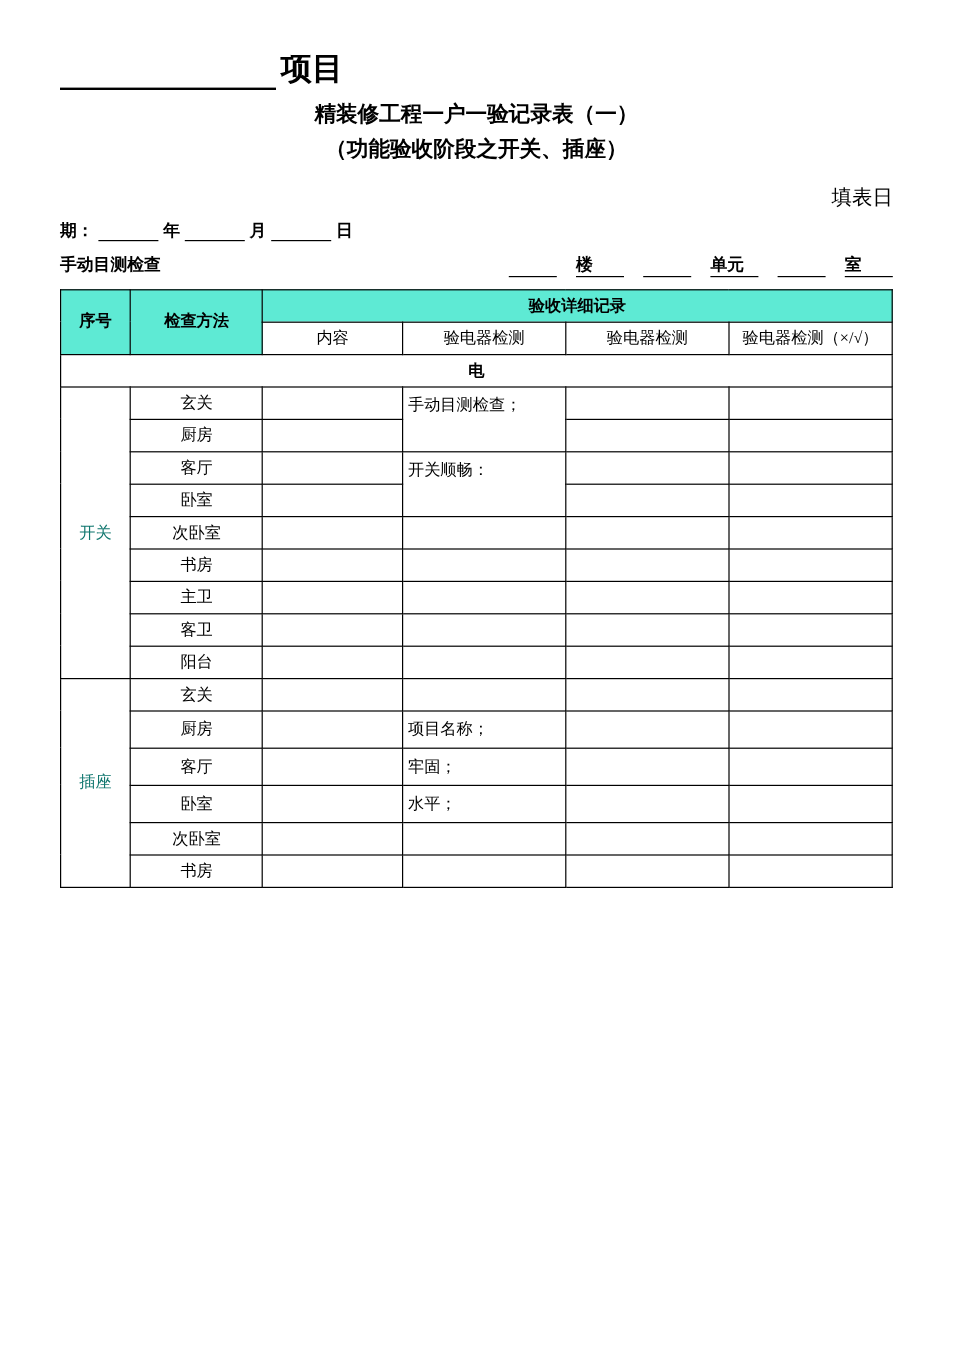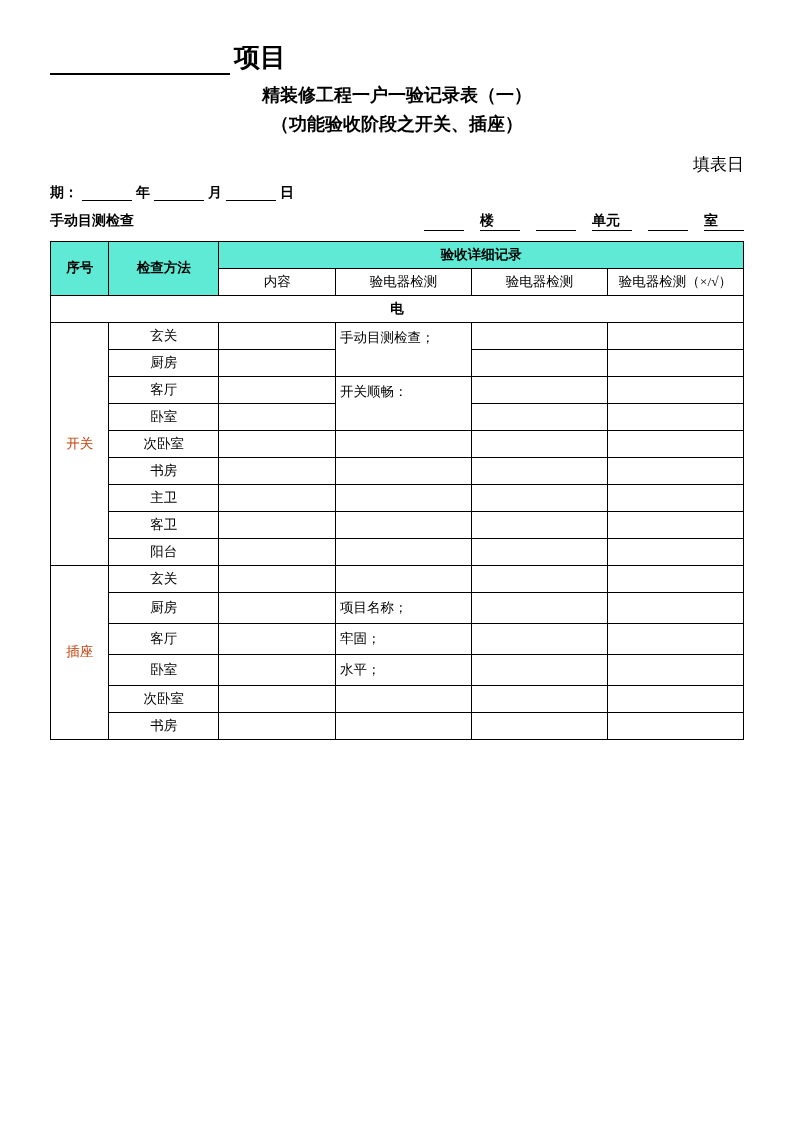--- a/index.html
+++ b/index.html
@@ -120,21 +120,21 @@
     .header-row-2 td {
       font-weight: normal;
     }
 
     .section-row td {
       font-weight: bold;
       background: #fff;
     }
 
     .red-text {
-      color: #c2410c;
+      color: #0f766e;
     }
 
     .method-cell {
       text-align: left;
       vertical-align: top;
       padding: 6px 4px;
       margin-left: 16px;
     }
   </style>
 </head>

